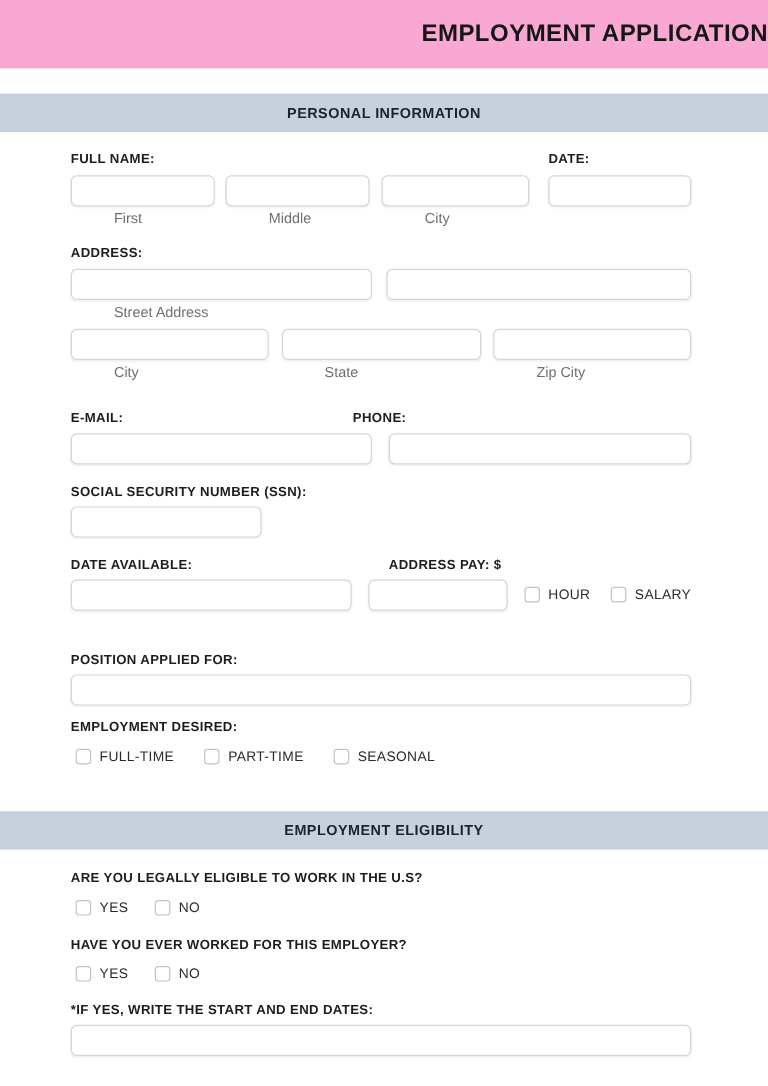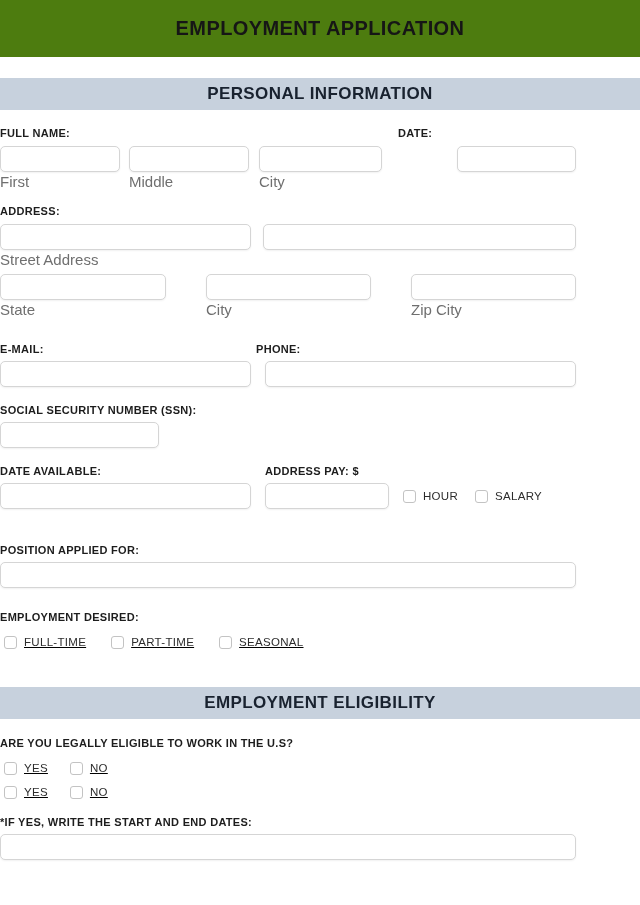--- a/index.html
+++ b/index.html
@@ -1,34 +1,34 @@
 <!DOCTYPE html>
 <html><head>
 <meta charset="utf-8">
 <style>
   * { margin:0; padding:0; box-sizing:border-box; }
   html,body { width:640px; height:905px; background:#ffffff;
     font-family:"Liberation Sans", sans-serif; }
-  .titlebar { height:57px; background:#4d7c0f; display:flex;
-    align-items:center; justify-content:center; }
+  .titlebar { height:57px; background:#f9a8d4; display:flex;
+    align-items:center; justify-content:flex-end; }
   .title { font-size:20px; font-weight:800; color:#161616; letter-spacing:.4px; }
   .sectionbar { height:32px; background:#c7d1dd; display:flex;
     align-items:center; justify-content:center; }
-  .sectionbar .stext { font-size:17px; font-weight:800; color:#19222f; letter-spacing:.4px; }
-  .content { padding-right:64px; }
+  .sectionbar .stext { font-size:12px; font-weight:800; color:#19222f; letter-spacing:.4px; }
+  .content { padding-left:59px; padding-right:64px; }
   .lbl { font-size:11px; font-weight:700; color:#1d1d1d; letter-spacing:.3px;
     line-height:13px; }
-  .sub { font-size:15px; color:#6f6f6f; margin-top:4px; line-height:12px; }
+  .sub { font-size:12px; color:#6f6f6f; margin-top:4px; line-height:12px;margin-left:36px; }
   .row { display:flex; align-items:flex-start; }
   .ti { display:block; width:100%; height:26px; border:1px solid #d5d5d5;
     border-radius:5px; background:#fff; box-shadow:0 1px 2px rgba(0,0,0,.06);
     outline:none; padding:0 8px; font:12px "Liberation Sans",sans-serif; color:#222; }
   .fg { display:flex; flex-direction:column; }
-  .cbrow { display:flex; align-items:center;text-decoration:underline; }
-  .cb { display:flex; align-items:flex-end; gap:7px; cursor:pointer; }
+  .cbrow { display:flex; align-items:center; }
+  .cb { display:flex; align-items:flex-start; gap:7px; cursor:pointer; }
   .cbbox { width:13px; height:13px; border:1.5px solid #c3c3c3; border-radius:3px;
     background:#fff; flex:0 0 auto; }
   .cblbl { font-size:11.5px; color:#2c2c2c; letter-spacing:.3px; line-height:14px; }
 </style>
 </head>
 <body>
 
 <div class="titlebar">
   <div class="title">EMPLOYMENT APPLICATION</div>
 </div>
@@ -68,36 +68,36 @@
     <div class="fg" style="width:251px">
       <input class="ti" style="">
       <div class="sub">Street Address</div>
     </div>
     <div class="fg" style="flex:1; margin-left:12px">
       <input class="ti" style="">
     </div>
   </div>
 
   <div class="row" style="margin-top:8px; justify-content:space-between">
+    <div class="fg" style="width:165px">
+      <input class="ti" style="">
+      <div class="sub">City</div>
+    </div>
     <div class="fg" style="width:166px">
       <input class="ti" style="">
       <div class="sub">State</div>
-    </div>
-    <div class="fg" style="width:165px">
-      <input class="ti" style="">
-      <div class="sub">City</div>
     </div>
     <div class="fg" style="width:165px">
       <input class="ti" style="">
       <div class="sub">Zip City</div>
     </div>
   </div>
 
   <div class="row" style="margin-top:27px">
-    <div class="lbl" style="width:256px">E-MAIL:</div>
+    <div class="lbl" style="width:235px">E-MAIL:</div>
     <div class="lbl">PHONE:</div>
   </div>
   <div class="row" style="margin-top:5px">
     <div class="fg" style="width:251px">
       <input class="ti" style="">
     </div>
     <div class="fg" style="flex:1; margin-left:14px">
       <input class="ti" style="">
     </div>
   </div>
@@ -128,21 +128,21 @@
       <span class="cbbox"></span>
       <span class="cblbl">SALARY</span>
     </label>
   </div>
 
   <div class="lbl" style="margin-top:35px">POSITION APPLIED FOR:</div>
   <div class="row" style="margin-top:5px">
     <input class="ti" style="">
   </div>
 
-  <div class="lbl" style="margin-top:23px">EMPLOYMENT DESIRED:</div>
+  <div class="lbl" style="margin-top:12px">EMPLOYMENT DESIRED:</div>
   <div class="cbrow" style="margin-top:11px; margin-left:4px; gap:25px">
     <label class="cb">
       <span class="cbbox"></span>
       <span class="cblbl">FULL-TIME</span>
     </label>
     <label class="cb">
       <span class="cbbox"></span>
       <span class="cblbl">PART-TIME</span>
     </label>
     <label class="cb">
@@ -163,20 +163,21 @@
     <label class="cb">
       <span class="cbbox"></span>
       <span class="cblbl">YES</span>
     </label>
     <label class="cb">
       <span class="cbbox"></span>
       <span class="cblbl">NO</span>
     </label>
   </div>
 
+  <div class="lbl" style="margin-top:18px">HAVE YOU EVER WORKED FOR THIS EMPLOYER?</div>
   <div class="cbrow" style="margin-top:10px; margin-left:4px; gap:22px">
     <label class="cb">
       <span class="cbbox"></span>
       <span class="cblbl">YES</span>
     </label>
     <label class="cb">
       <span class="cbbox"></span>
       <span class="cblbl">NO</span>
     </label>
   </div>

